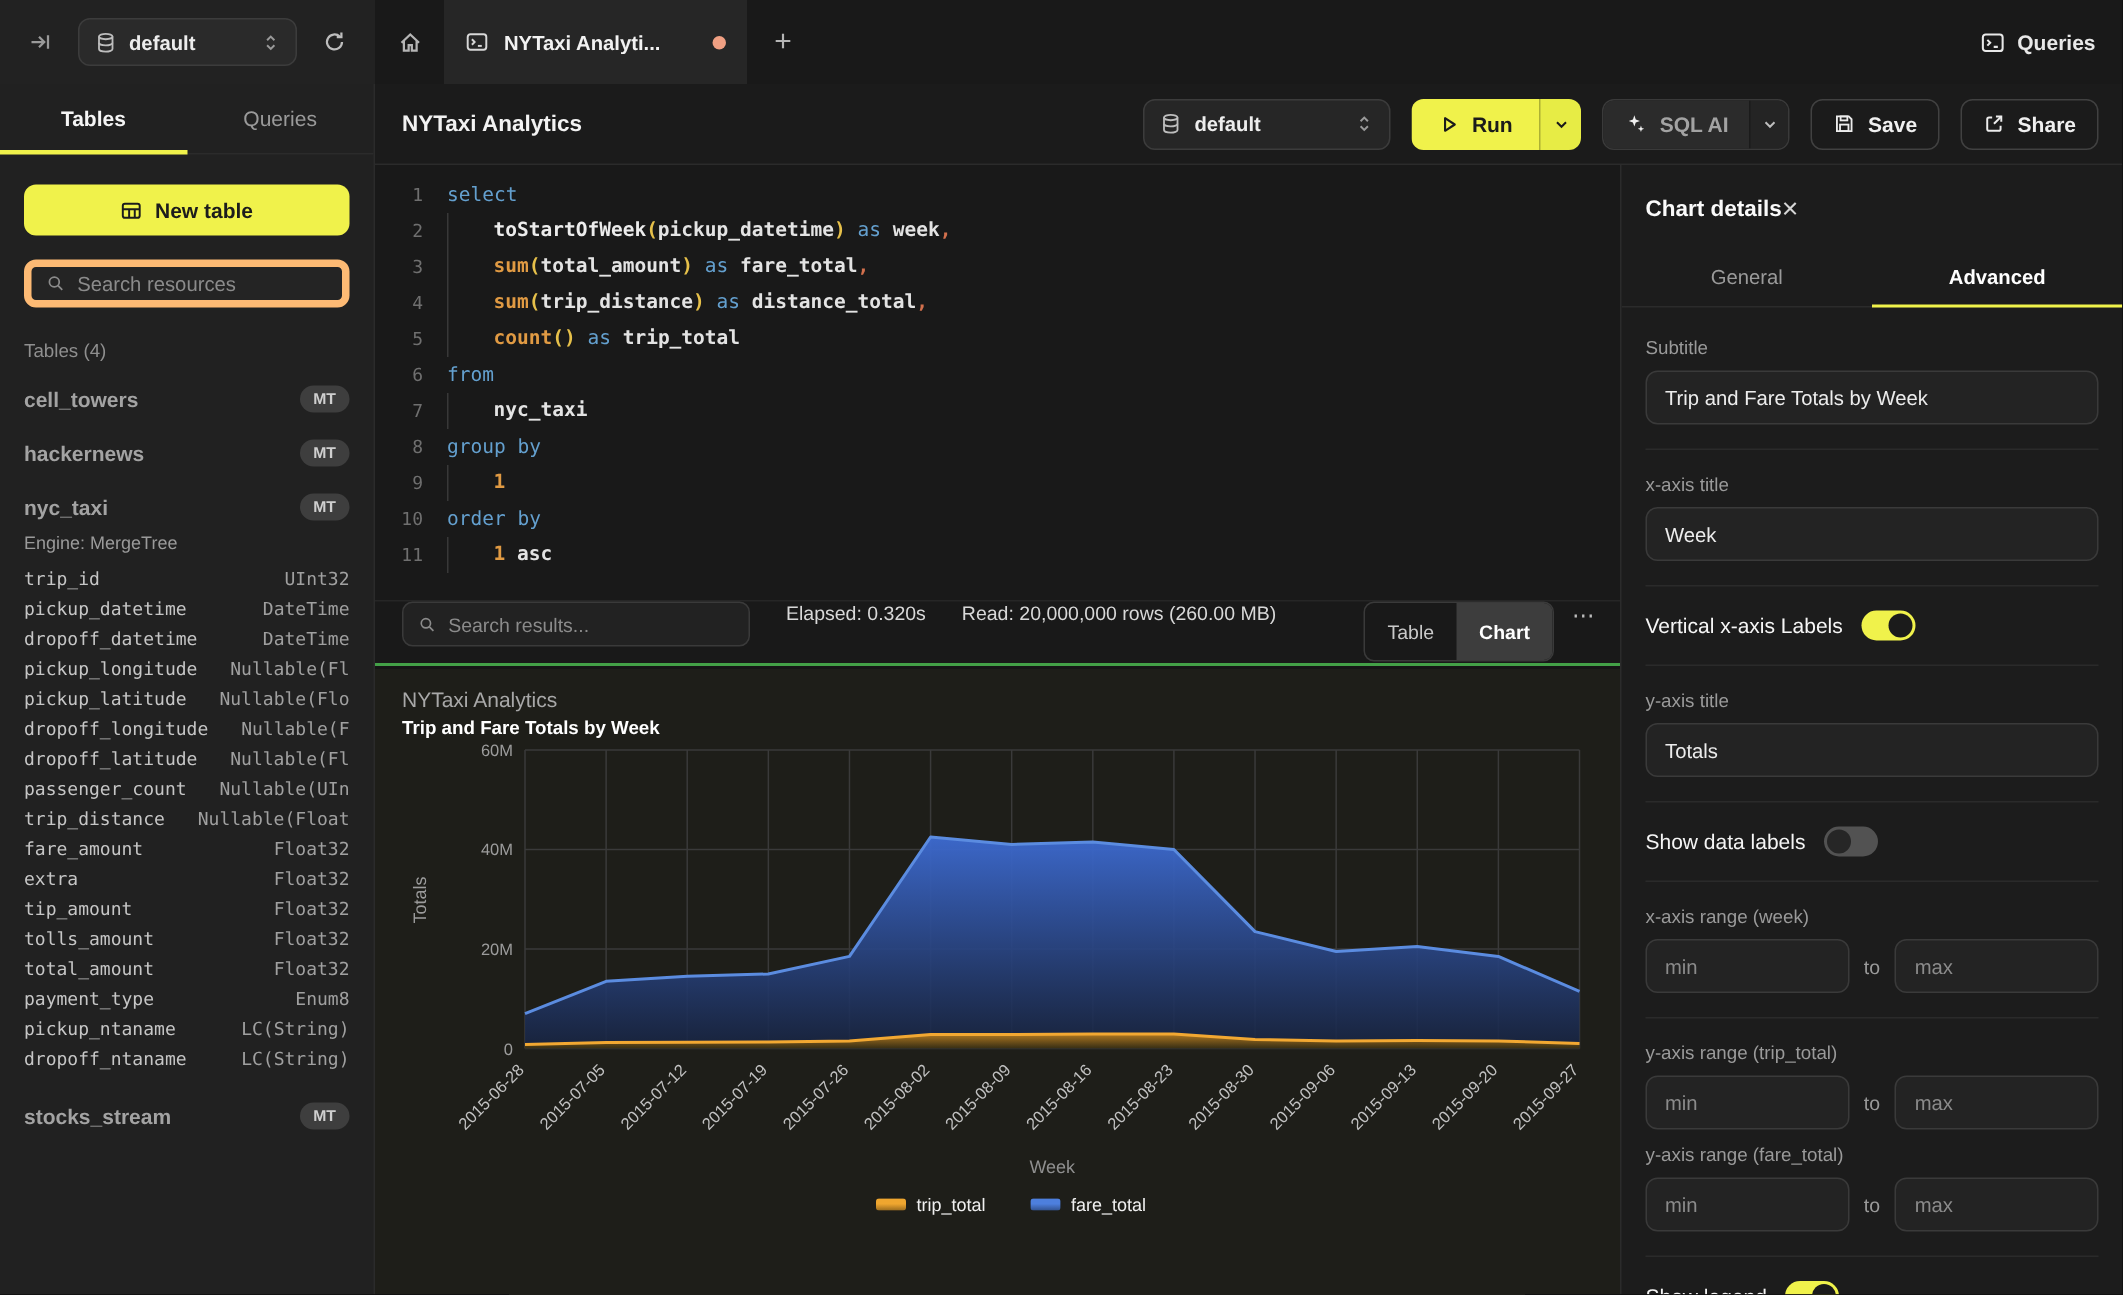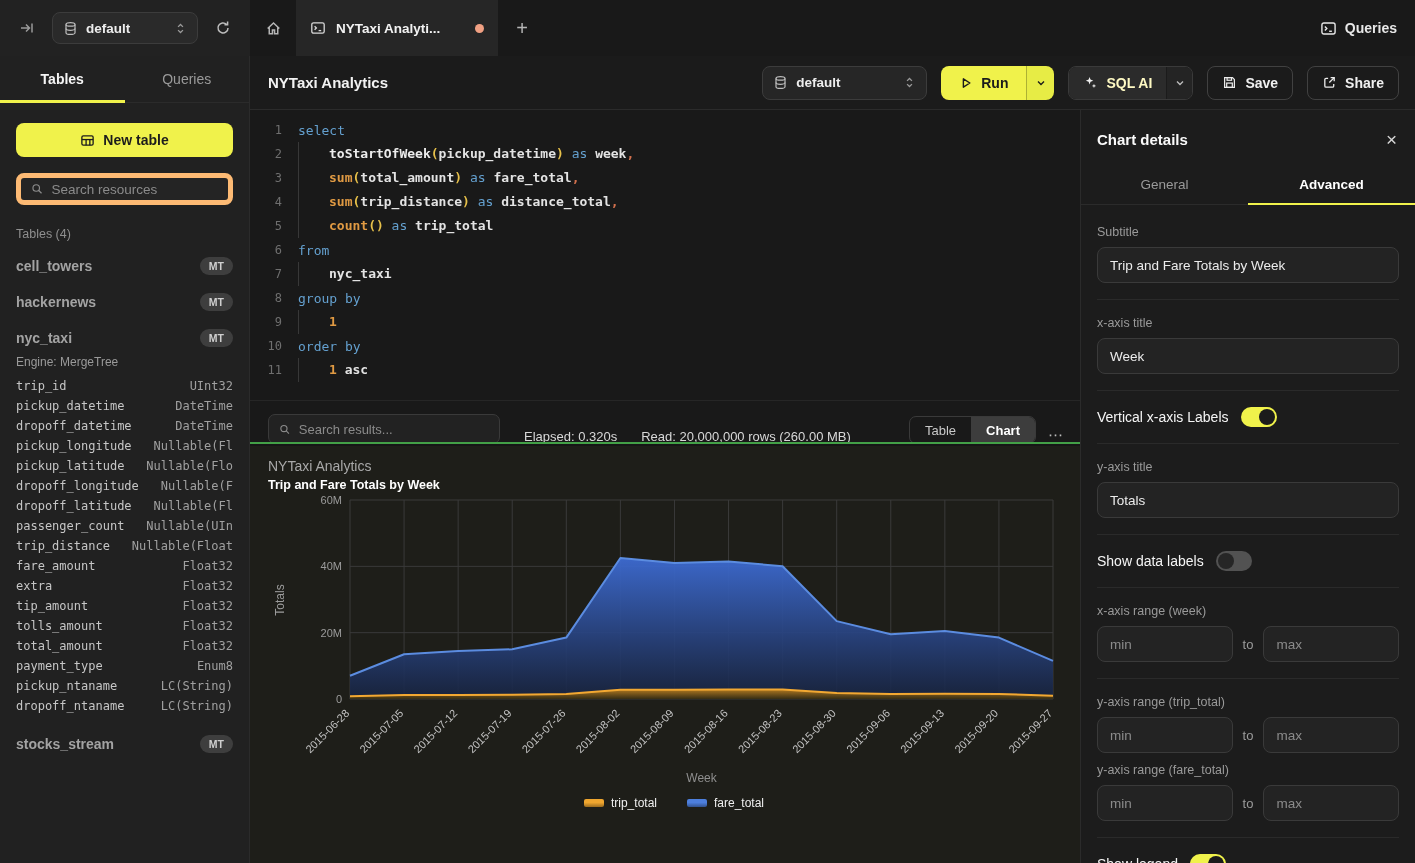--- a/index.html
+++ b/index.html
@@ -46,64 +46,64 @@
   
   .main-header { position:absolute; left:250px; top:56px; right:0; height:54px; background:#1b1b1b; border-bottom:1px solid #2b2b2b; display:flex; align-items:center; padding:0 16px 0 18px; }
   .page-title { font-size:15px; font-weight:700; color:#f2f2f2; }
   .header-actions { margin-left:auto; display:flex; align-items:center; gap:14px; }
   .hdr-select { height:34px; width:165px; background:#262626; border:1px solid #3c3c3c; border-radius:8px; display:flex; align-items:center; gap:8px; padding:0 10px; cursor:pointer; }
   .hdr-select .lbl { flex:1; font-size:13.5px; font-weight:700; color:#ededed; }
   .run-btn { height:34px; display:flex; border-radius:8px; overflow:hidden; cursor:pointer; }
   .run-main { background:var(--yellow); display:flex; align-items:center; gap:8px; padding:0 18px; color:#1b1b1b; font-size:14px; font-weight:700; }
   .run-caret { background:#e7ec45; width:28px; display:flex; align-items:center; justify-content:center; border-left:1px solid rgba(0,0,0,0.25); color:#1b1b1b; }
   .ai-btn { height:34px; display:flex; border-radius:8px; overflow:hidden; border:1px solid #3a3a3a; cursor:pointer; }
-  .ai-main { background:#2b2b2b; display:flex; align-items:center; gap:8px; padding:0 14px; color:#fef9c3; font-size:14px; font-weight:700; }
+  .ai-main { background:#2b2b2b; display:flex; align-items:center; gap:8px; padding:0 14px; color:#a3a3a3; font-size:14px; font-weight:700; }
   .ai-caret { background:#242424; width:26px; display:flex; align-items:center; justify-content:center; color:#bdbdbd; border-left:1px solid #1b1b1b; }
   .ghost-btn { height:34px; border:1px solid #414141; background:transparent; border-radius:8px; display:flex; align-items:center; gap:8px; padding:0 14px; color:#f0f0f0; font-size:14px; font-weight:700; cursor:pointer; font-family:inherit; }
 
   
   .editor { position:absolute; left:250px; top:110px; width:830px; height:290px; background:#191919; padding-top:8px; font-family:"DejaVu Sans Mono", monospace; cursor:text; }
   .code-line { display:flex; height:24px; align-items:center; }
   .ln { width:32px; text-align:right; color:#6f6f6f; font-size:12px; flex:none; margin-right:16px; }
   .code { font-size:13px; white-space:pre; font-weight:700; }
   .t-kw { color:#64a0cf; font-weight:400; }
   .t-fn { color:#ececec; }
   .t-fo { color:#e09a43; }
   .t-pa { color:#e6c04a; }
   .t-id { color:#e3e3e3; }
   .t-pu { color:#d2704d; }
   .t-nu { color:#e09a43; }
   .t-in { display:inline-block; width:31px; border-left:1px solid #383838; height:24px; vertical-align:middle; }
   .t-sp { }
 
   
-  .results-bar { position:absolute; left:250px; top:400px; width:830px; height:44px; background:#191919; border-top:1px solid #262626; display:flex; align-items:flex-end; padding:0 16px 0 18px; }
+  .results-bar { position:absolute; left:250px; top:400px; width:830px; height:44px; background:#191919; border-top:1px solid #262626; display:flex; align-items:flex-start; padding:0 16px 0 18px; }
   .results-bar::after { content:""; position:absolute; left:0; right:0; bottom:0; height:2px; background:var(--green); }
   .results-search { width:232px; height:30px; border:1px solid #3a3a3a; border-radius:7px; background:#222222; display:flex; align-items:center; gap:8px; padding:0 10px; }
   .results-search input { background:transparent; border:none; outline:none; color:#dcdcdc; font-size:13px; width:100%; font-family:inherit; }
   .results-search input::placeholder { color:#8b8b8b; }
   .stat { font-size:13px; color:#d8d8d8; margin-left:24px; white-space:nowrap; }
-  .seg { margin-left:auto; height:28px; display:flex; border:1px solid #3a3a3a; border-radius:7px; overflow:hidden; }
+  .seg { margin-left:auto; height:40px; display:flex; border:1px solid #3a3a3a; border-radius:7px; overflow:hidden; }
   .seg-item { display:flex; align-items:center; padding:0 15px; font-size:13px; color:#c9c9c9; cursor:pointer; }
   .seg-item.active { background:#3d3d3d; color:#ffffff; font-weight:700; }
   .more-btn { margin-left:12px; color:#bdbdbd; font-size:15px; letter-spacing:1px; cursor:pointer; }
 
   
   .chart-panel { position:absolute; left:250px; top:446px; width:830px; bottom:0; background:#1e1e19; padding:12px 0 0 18px; }
   .chart-title { font-size:14px; color:#a8a8a8; }
   .chart-subtitle { font-size:12.5px; font-weight:700; color:#ffffff; margin-top:4px; }
   .chart-wrap { margin-left:-18px; }
   .legend { display:flex; justify-content:center; gap:30px; margin-top:4px; }
   .legend-item { display:flex; align-items:center; gap:7px; cursor:pointer; }
   .legend-swatch { width:20px; height:8px; border-radius:2px; }
   .legend-label { font-size:12px; color:#f0f0f0; }
 
   
   .details { position:absolute; left:1080px; top:110px; right:0; bottom:0; background:#1c1c1c; border-left:1px solid #2b2b2b; overflow:hidden; }
-  .details-header { display:flex; align-items:center; justify-content:space-between; padding:20px 18px 16px 16px; }
+  .details-header { display:flex; align-items:center; justify-content:flex-start; padding:20px 18px 16px 16px; }
   .details-title { font-size:15px; font-weight:700; color:#fafafa; }
   .close-x { color:#d6d6d6; font-size:19px; cursor:pointer; line-height:1; }
   .details-tabs { display:flex; height:40px; border-bottom:1px solid #2b2b2b; }
   .details-tab { flex:1; display:flex; align-items:center; justify-content:center; font-size:13.5px; color:#9a9a9a; cursor:pointer; position:relative; }
   .details-tab.active { color:#ffffff; font-weight:700; }
   .details-tab.active::after { content:""; position:absolute; left:0; right:0; bottom:-1px; height:2px; background:var(--yellow); }
   .details-body { padding:4px 16px 0 16px; }
   .fld-lbl { font-size:12.5px; color:#9a9a9a; margin-top:16px; margin-bottom:8px; }
   .txt-input { width:100%; height:36px; background:#232323; border:1px solid #3a3a3a; border-radius:8px; color:#ececec; font-size:13.5px; padding:0 12px; outline:none; font-family:inherit; }
   .txt-input::placeholder { color:#8b8b8b; }

